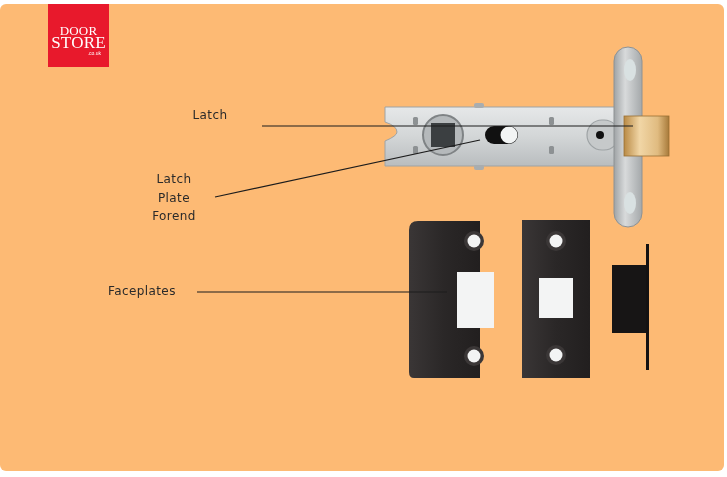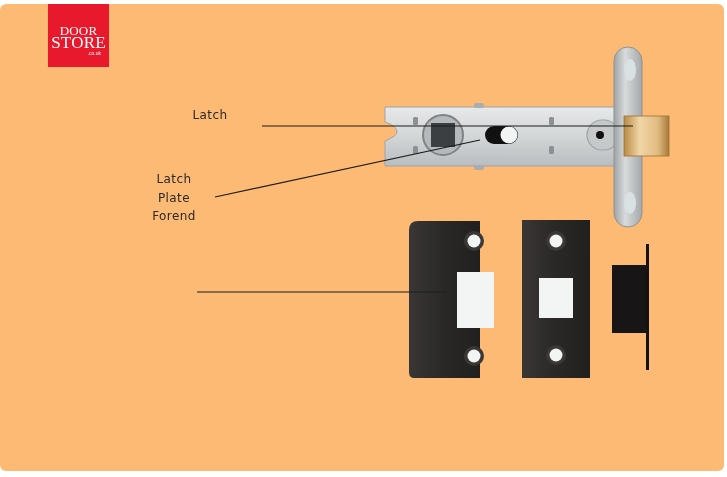--- a/index.html
+++ b/index.html
@@ -107,14 +107,15 @@
   <div class="label" style="left:160px; top:102px; width:100px;">
     <div>Latch</div>
   </div>
 
   <div class="label" style="left:138px; top:166px; width:72px;">
     <div>Latch</div>
     <div>Plate</div>
     <div>Forend</div>
   </div>
 
+  <div class="label" style="left:108px; top:278px; width:82px; text-align:left;">Faceplates</div>
 
 </div>
 
 </body></html>

